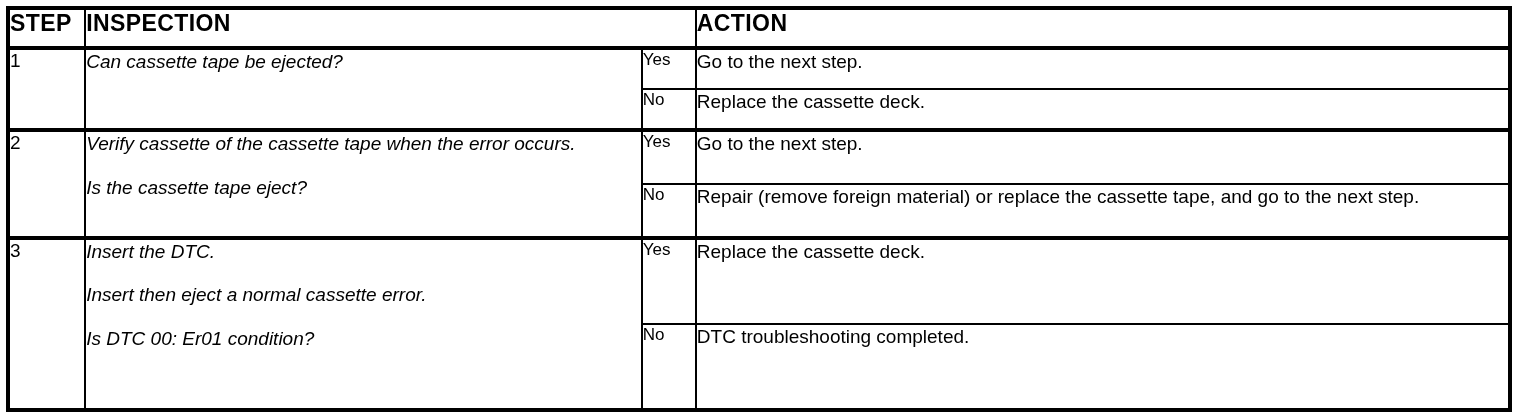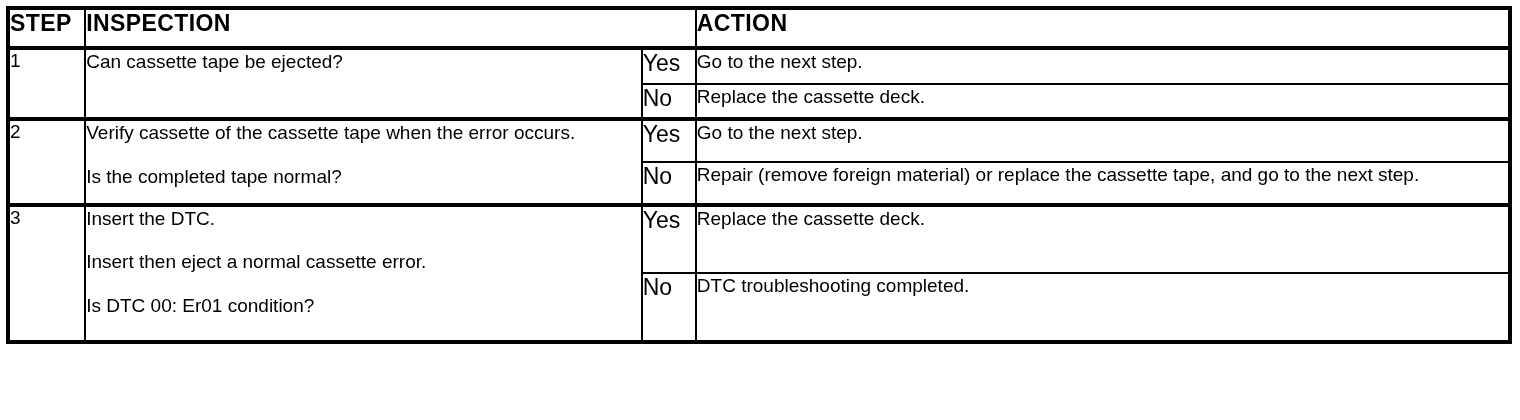--- a/index.html
+++ b/index.html
@@ -21,21 +21,21 @@
     height: 420px;
     background: #ffffff;
   }
 
   
   table.dtc-table {
     position: absolute;
     left: 6px;
     top: 6px;
     width: 1506px;
-    height: 338px;
+    height: 406px;
     border-collapse: collapse;
     table-layout: fixed;
     background: #ffffff;
     border: 4px solid #000000;
   }
 
   table.dtc-table td,
   table.dtc-table th {
     border: 2px solid #000000;
     padding: 0;
@@ -75,36 +75,36 @@
     font-size: 19px;
     padding: 4px 0 0 8px;
     line-height: 1.18;
   }
   td.inspection {
     font-size: 19px;
     padding: 7px 10px 4px 10px;
     line-height: 1.30;
   }
   td.yn {
-    font-size: 23px;
+    font-size: 17px;
     padding: 6px 0 0 6px;
     line-height: 1.18;
     white-space: nowrap;
   }
   td.action {
     font-size: 19px;
     padding: 7px 8px 4px 9px;
     line-height: 1.30;
   }
 
   .blank-line {
     display: block;
     height: 19px;
   }
-  .txt-line { display: block; }
+  .txt-line { display: block; font-style: italic; }
 </style>
 </head>
 <body>
 
 <div class="sheet">
 
   <table class="dtc-table">
     <colgroup>
       <col class="c-step">
       <col class="c-inspect">
@@ -133,21 +133,21 @@
       <tr>
         <td class="yn">No</td>
         <td class="action">Replace the cassette deck.</td>
       </tr>
 
       <tr class="step-start">
         <td class="step-num" rowspan="2">2</td>
         <td class="inspection" rowspan="2">
           <span class="txt-line">Verify cassette of the cassette tape when the error occurs.</span>
           <span class="blank-line"></span>
-          <span class="txt-line">Is the completed tape normal?</span>
+          <span class="txt-line">Is the cassette tape eject?</span>
         </td>
         <td class="yn">Yes</td>
         <td class="action">Go to the next step.</td>
       </tr>
       <tr>
         <td class="yn">No</td>
         <td class="action">Repair (remove foreign material) or replace the cassette tape, and go to the next step.</td>
       </tr>
 
       <tr class="step-start">

